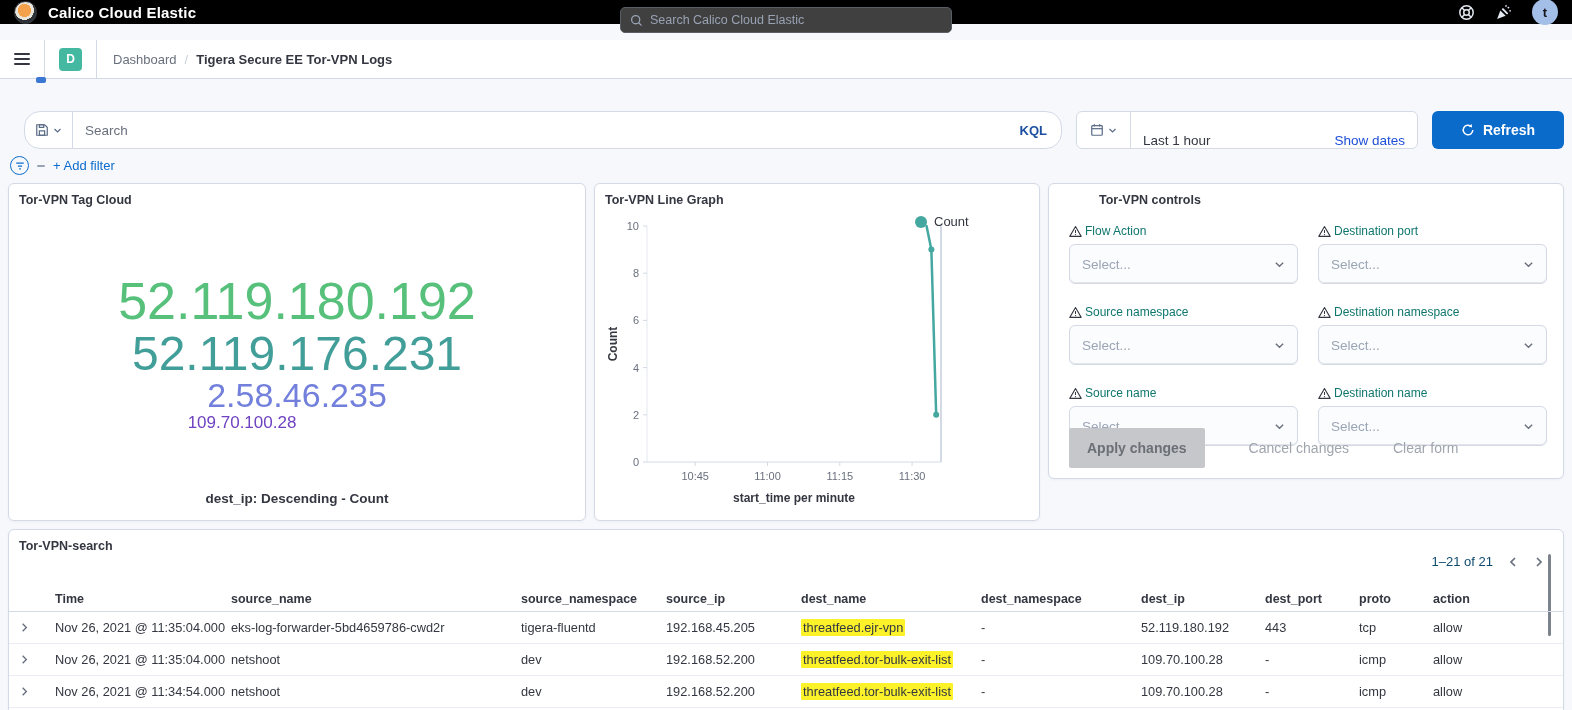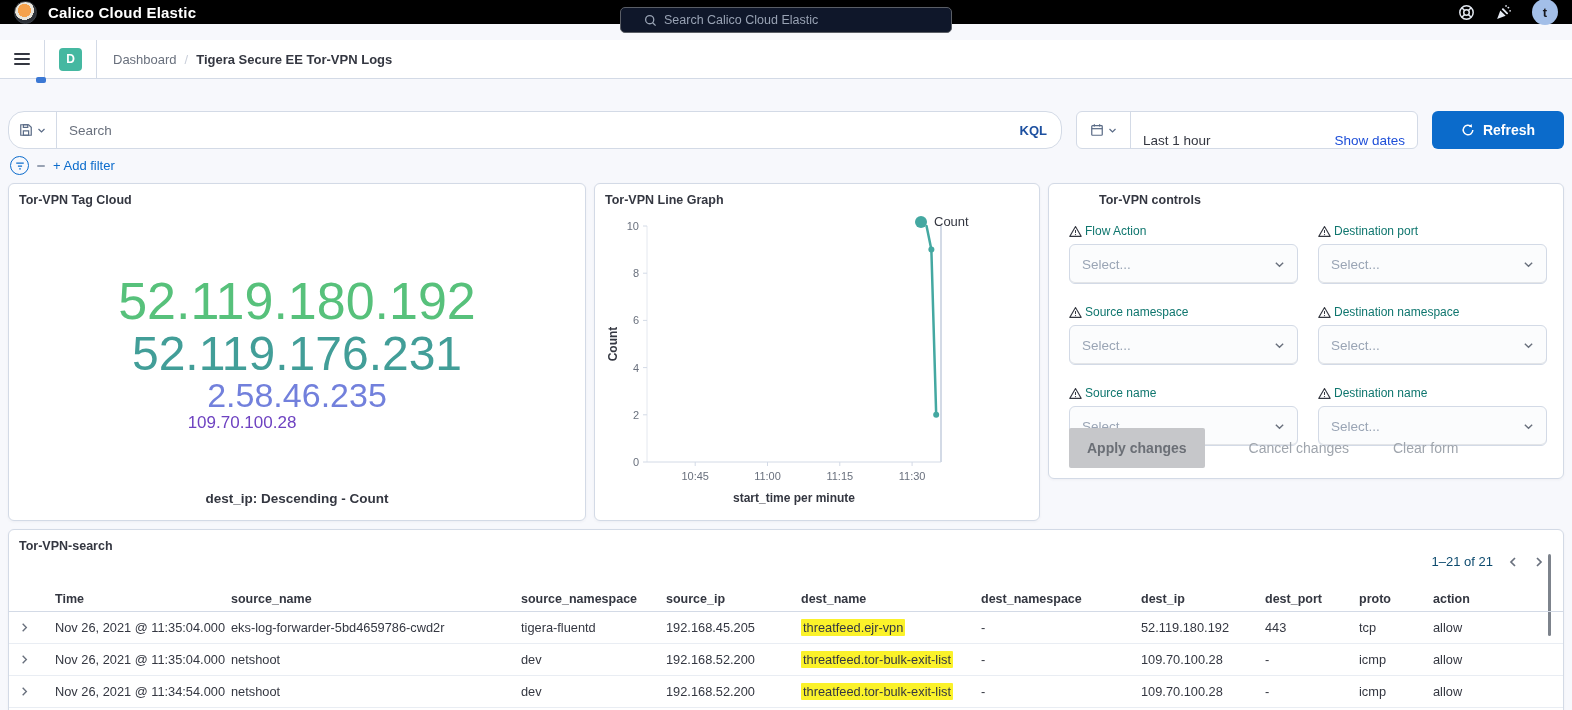--- a/index.html
+++ b/index.html
@@ -11,22 +11,22 @@
   svg { display:block; }
 
   
   .app-header { position:absolute; left:0; top:0; width:1572px; height:24px; background:#000;
     display:flex; align-items:center; padding:0 14px; }
   .logo { width:23px; height:23px; border-radius:50%;
     background:radial-gradient(circle at 45% 40%, #f5a14b 0 38%, #e8e4da 39% 55%, #2b2f36 56% 100%);
     border:1px solid #3a3f46; flex:none; }
   .app-title { color:#fff; font-size:15px; font-weight:700; margin-left:11px; letter-spacing:.2px; }
   .hdr-search { position:absolute; left:50%; top:7px; transform:translateX(-50%);
-    width:332px; height:26px; background:#0f172a; border:1px solid #5a5e66; border-radius:5px;
-    display:flex; align-items:center; gap:7px; padding:0 23px; color:#98a2b3; font-size:12.5px;text-align:center; }
+    width:332px; height:26px; background:#404040; border:1px solid #5a5e66; border-radius:5px;
+    display:flex; align-items:center; gap:7px; padding:0 9px; color:#98a2b3; font-size:12.5px;text-align:center; }
   .hdr-right { margin-left:auto; display:flex; align-items:center; gap:20px; }
   .hdr-icon { color:#e4e9f1; display:flex; }
   .avatar { width:26px; height:26px; border-radius:50%; background:#a3bfe8; color:#16171c;
     font-size:13px; font-weight:700; display:flex; align-items:center; justify-content:center; }
 
   
   .nav-bar { position:absolute; left:0; top:40px; width:1572px; height:39px; background:#fff;
     border-bottom:1px solid #d3dae6; display:flex; align-items:center; }
   .nav-seg { height:100%; display:flex; align-items:center; padding:0 14px; border-right:1px solid #d3dae6; }
   .hamburger { display:flex; flex-direction:column; gap:3px; cursor:pointer; }
@@ -39,21 +39,21 @@
   .crumb-cur { color:#343741; font-weight:700; }
   .nav-actions { margin-left:auto; display:flex; align-items:center; gap:24px; padding-right:16px; }
   .nav-link { font-size:13px; color:#0c6ccc; cursor:pointer; }
   .edit-btn { height:30px; padding:0 15px; border:1px solid #cdd6e2; border-radius:6px; background:#fff;
     color:#0c6ccc; font-size:13px; font-weight:600; display:flex; align-items:center; gap:7px; cursor:pointer; }
   .blue-dot { position:absolute; left:36px; top:77px; width:10px; height:6px; border-radius:2px; background:#3b78d4; }
 
   
   .query-row { position:absolute; left:8px; top:111px; width:1556px; height:38px; display:flex; gap:14px; }
   .query-input { flex:1; background:#fff; border:1px solid #d3dae6; border-radius:16px;
-    display:flex; align-items:center; }
+    display:flex; align-items:center;margin-left:16px; }
   .qi-left { width:48px; height:100%; border-right:1px solid #d3dae6; display:flex; align-items:center;
     justify-content:center; gap:4px; color:#5a6b86; cursor:pointer; }
   .qi-text { padding-left:12px; font-size:13.5px; color:#69707d; flex:1; }
   .kql { padding-right:14px; font-size:13px; font-weight:600; color:#1d50a0; cursor:pointer; }
   .date-picker { width:342px; background:#fff; border:1px solid #d3dae6; border-radius:6px;
     display:flex; align-items:flex-end; }
   .dp-left { width:54px; height:100%; border-right:1px solid #d3dae6; display:flex; align-items:center;
     justify-content:center; gap:4px; color:#5a6b86; cursor:pointer; }
   .dp-text { padding-left:12px; font-size:13.5px; color:#343741; }
   .show-dates { margin-left:auto; padding-right:12px; font-size:13.5px; color:#1d4ed8; cursor:pointer; }

